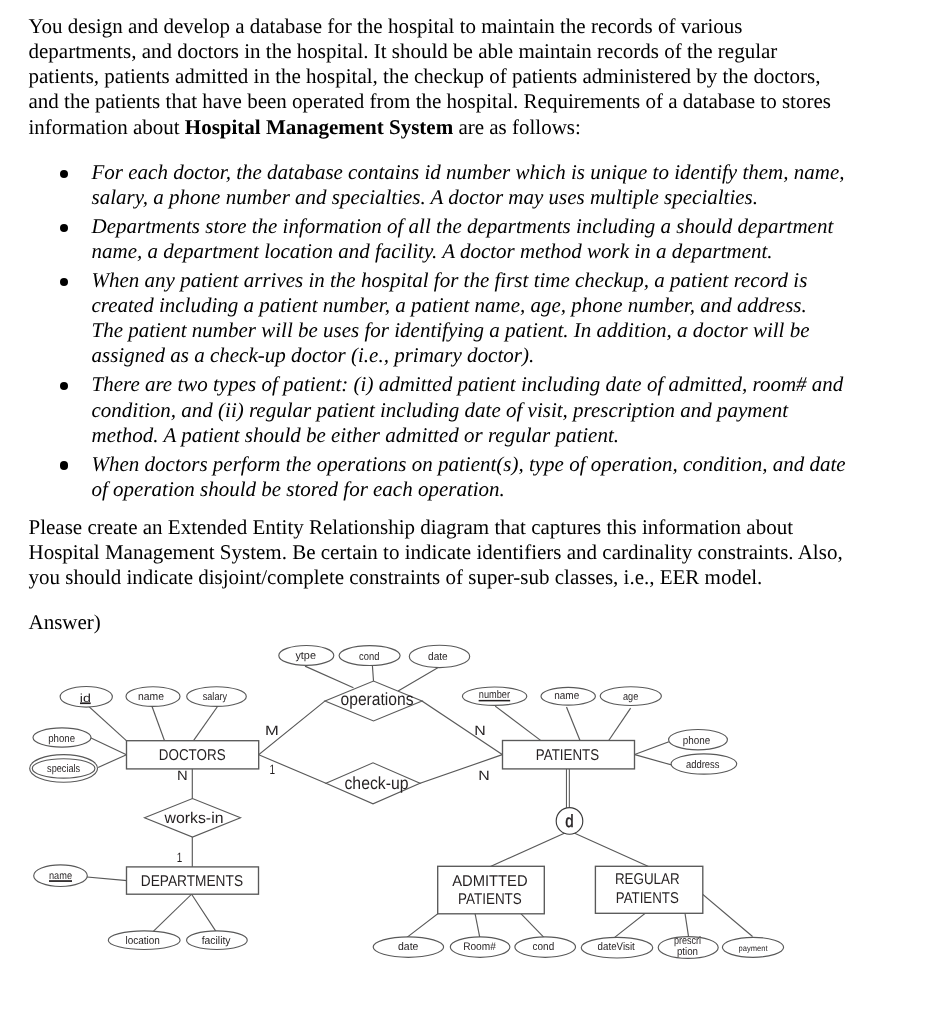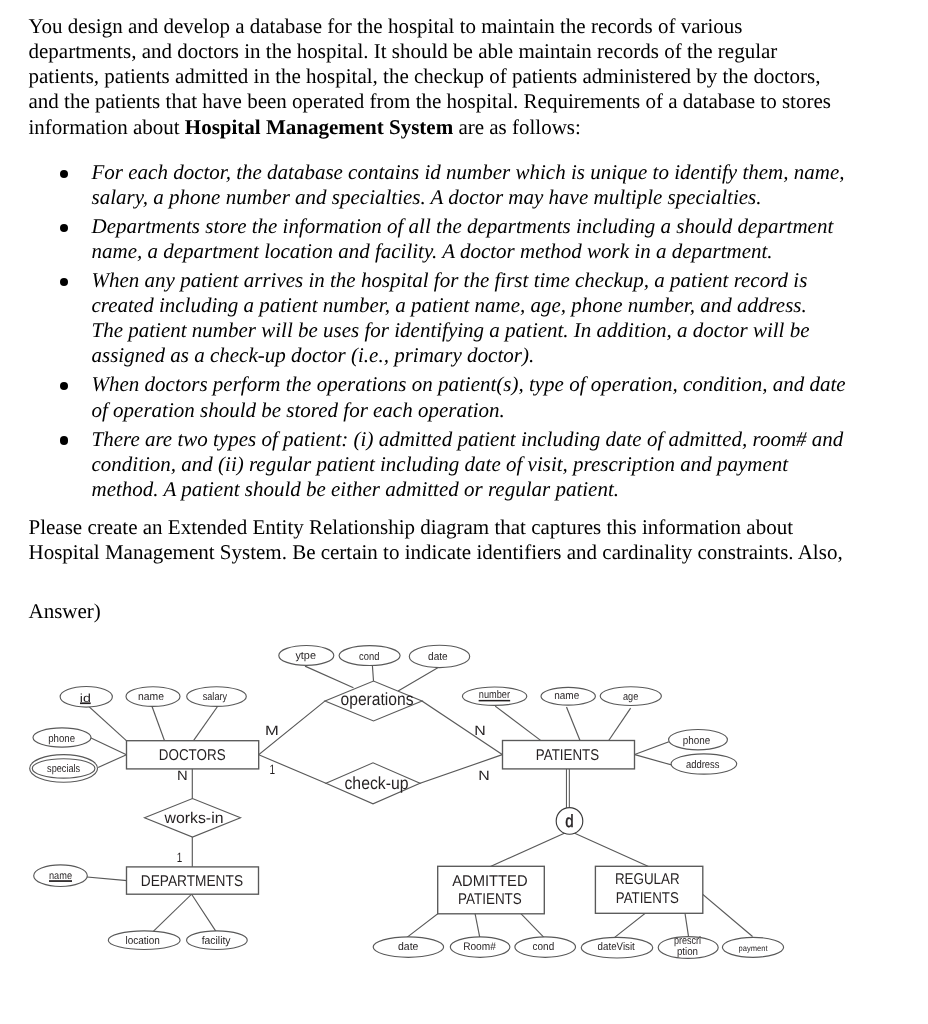--- a/index.html
+++ b/index.html
@@ -13,42 +13,43 @@
   .prose p{margin:0;}
   b{font-weight:bold;}
   ul.req{margin:20px 0 12px 0;padding:0;list-style:none;width:818px;}
   ul.req li{position:relative;padding-left:63px;font-style:italic;
             margin:0 0 3.8px 0;width:780px;}
   ul.req li .bu{position:absolute;left:31.2px;top:9.8px;width:8.2px;height:8.2px;
                 border-radius:50%;background:#000;font-size:0;line-height:0;
                 color:transparent;}
   .lines .ln{display:block;white-space:pre;}
   .prose p.para2{margin-top:13px;}
-  .prose p.answer{margin-top:34px;}
+  .prose p.answer{margin-top:20px;}
   
   #diagram{position:absolute;left:0;top:0;width:928px;height:1024px;}
   #diagram text{paint-order:stroke;}
   #page{transform:translateZ(0);}
 </style>
 </head>
 <body>
 
 <div id="page">
   <div class="prose">
     <p><span>You design and develop a database for the hospital to maintain the records of various departments, and doctors in the hospital. It should be able maintain records of the regular patients, patients admitted in the hospital, the checkup of patients administered by the doctors, and the patients that have been operated from the hospital. Requirements of a database to stores information about </span><b>Hospital Management System</b><span> are as follows:</span></p>
     <ul class="req">
-      <li><span class="bu">•</span><span class="lines"><span class="ln">For each doctor, the database contains id number which is unique to identify them, name,</span><span class="ln">salary, a phone number and specialties. A doctor may have multiple specialties.</span></span></li>
+      <li><span class="bu">•</span><span class="lines"><span class="ln">For each doctor, the database contains id number which is unique to identify them, name,</span><span class="ln">salary, a phone number and specialties. A doctor may uses multiple specialties.</span></span></li>
       <li><span class="bu">•</span><span class="lines"><span class="ln">Departments store the information of all the departments including a should department</span><span class="ln">name, a department location and facility. A doctor method work in a department.</span></span></li>
       <li><span class="bu">•</span><span class="lines"><span class="ln">When any patient arrives in the hospital for the first time checkup, a patient record is</span><span class="ln">created including a patient number, a patient name, age, phone number, and address.</span><span class="ln">The patient number will be uses for identifying a patient. In addition, a doctor will be</span><span class="ln">assigned as a check-up doctor (i.e., primary doctor).</span></span></li>
+      <li><span class="bu">•</span><span class="lines"><span class="ln">There are two types of patient: (i) admitted patient including date of admitted, room# and</span><span class="ln">condition, and (ii) regular patient including date of visit, prescription and payment</span><span class="ln">method. A patient should be either admitted or regular patient.</span></span></li>
       <li><span class="bu">•</span><span class="lines"><span class="ln">When doctors perform the operations on patient(s), type of operation, condition, and date</span><span class="ln">of operation should be stored for each operation.</span></span></li>
-      <li><span class="bu">•</span><span class="lines"><span class="ln">There are two types of patient: (i) admitted patient including date of admitted, room# and</span><span class="ln">condition, and (ii) regular patient including date of visit, prescription and payment</span><span class="ln">method. A patient should be either admitted or regular patient.</span></span></li>
     </ul>
     <p class="para2 lines">
         <span class="ln">Please create an Extended Entity Relationship diagram that captures this information about</span>
         <span class="ln">Hospital Management System. Be certain to indicate identifiers and cardinality constraints. Also,</span>
+        <span class="ln">you should indicate disjoint/complete constraints of super-sub classes, i.e., EER model.</span>
       </p>
     <p class="answer">Answer)</p>
   </div>
 
   <svg id="diagram" viewBox="0 0 928 1024" width="928" height="1024">
       <g>
         <path d="M84.9,703 L126.5,740.7" stroke="#595959" stroke-width="1.15" fill="none" stroke-linecap="square"></path>
         <path d="M151.6,705.3 L164.5,740.7" stroke="#595959" stroke-width="1.15" fill="none" stroke-linecap="square"></path>
         <path d="M218.4,705.2 L193.5,740.7" stroke="#595959" stroke-width="1.15" fill="none" stroke-linecap="square"></path>
         <path d="M91,737.9 L126.5,754.7" stroke="#595959" stroke-width="1.15" fill="none" stroke-linecap="square"></path>

